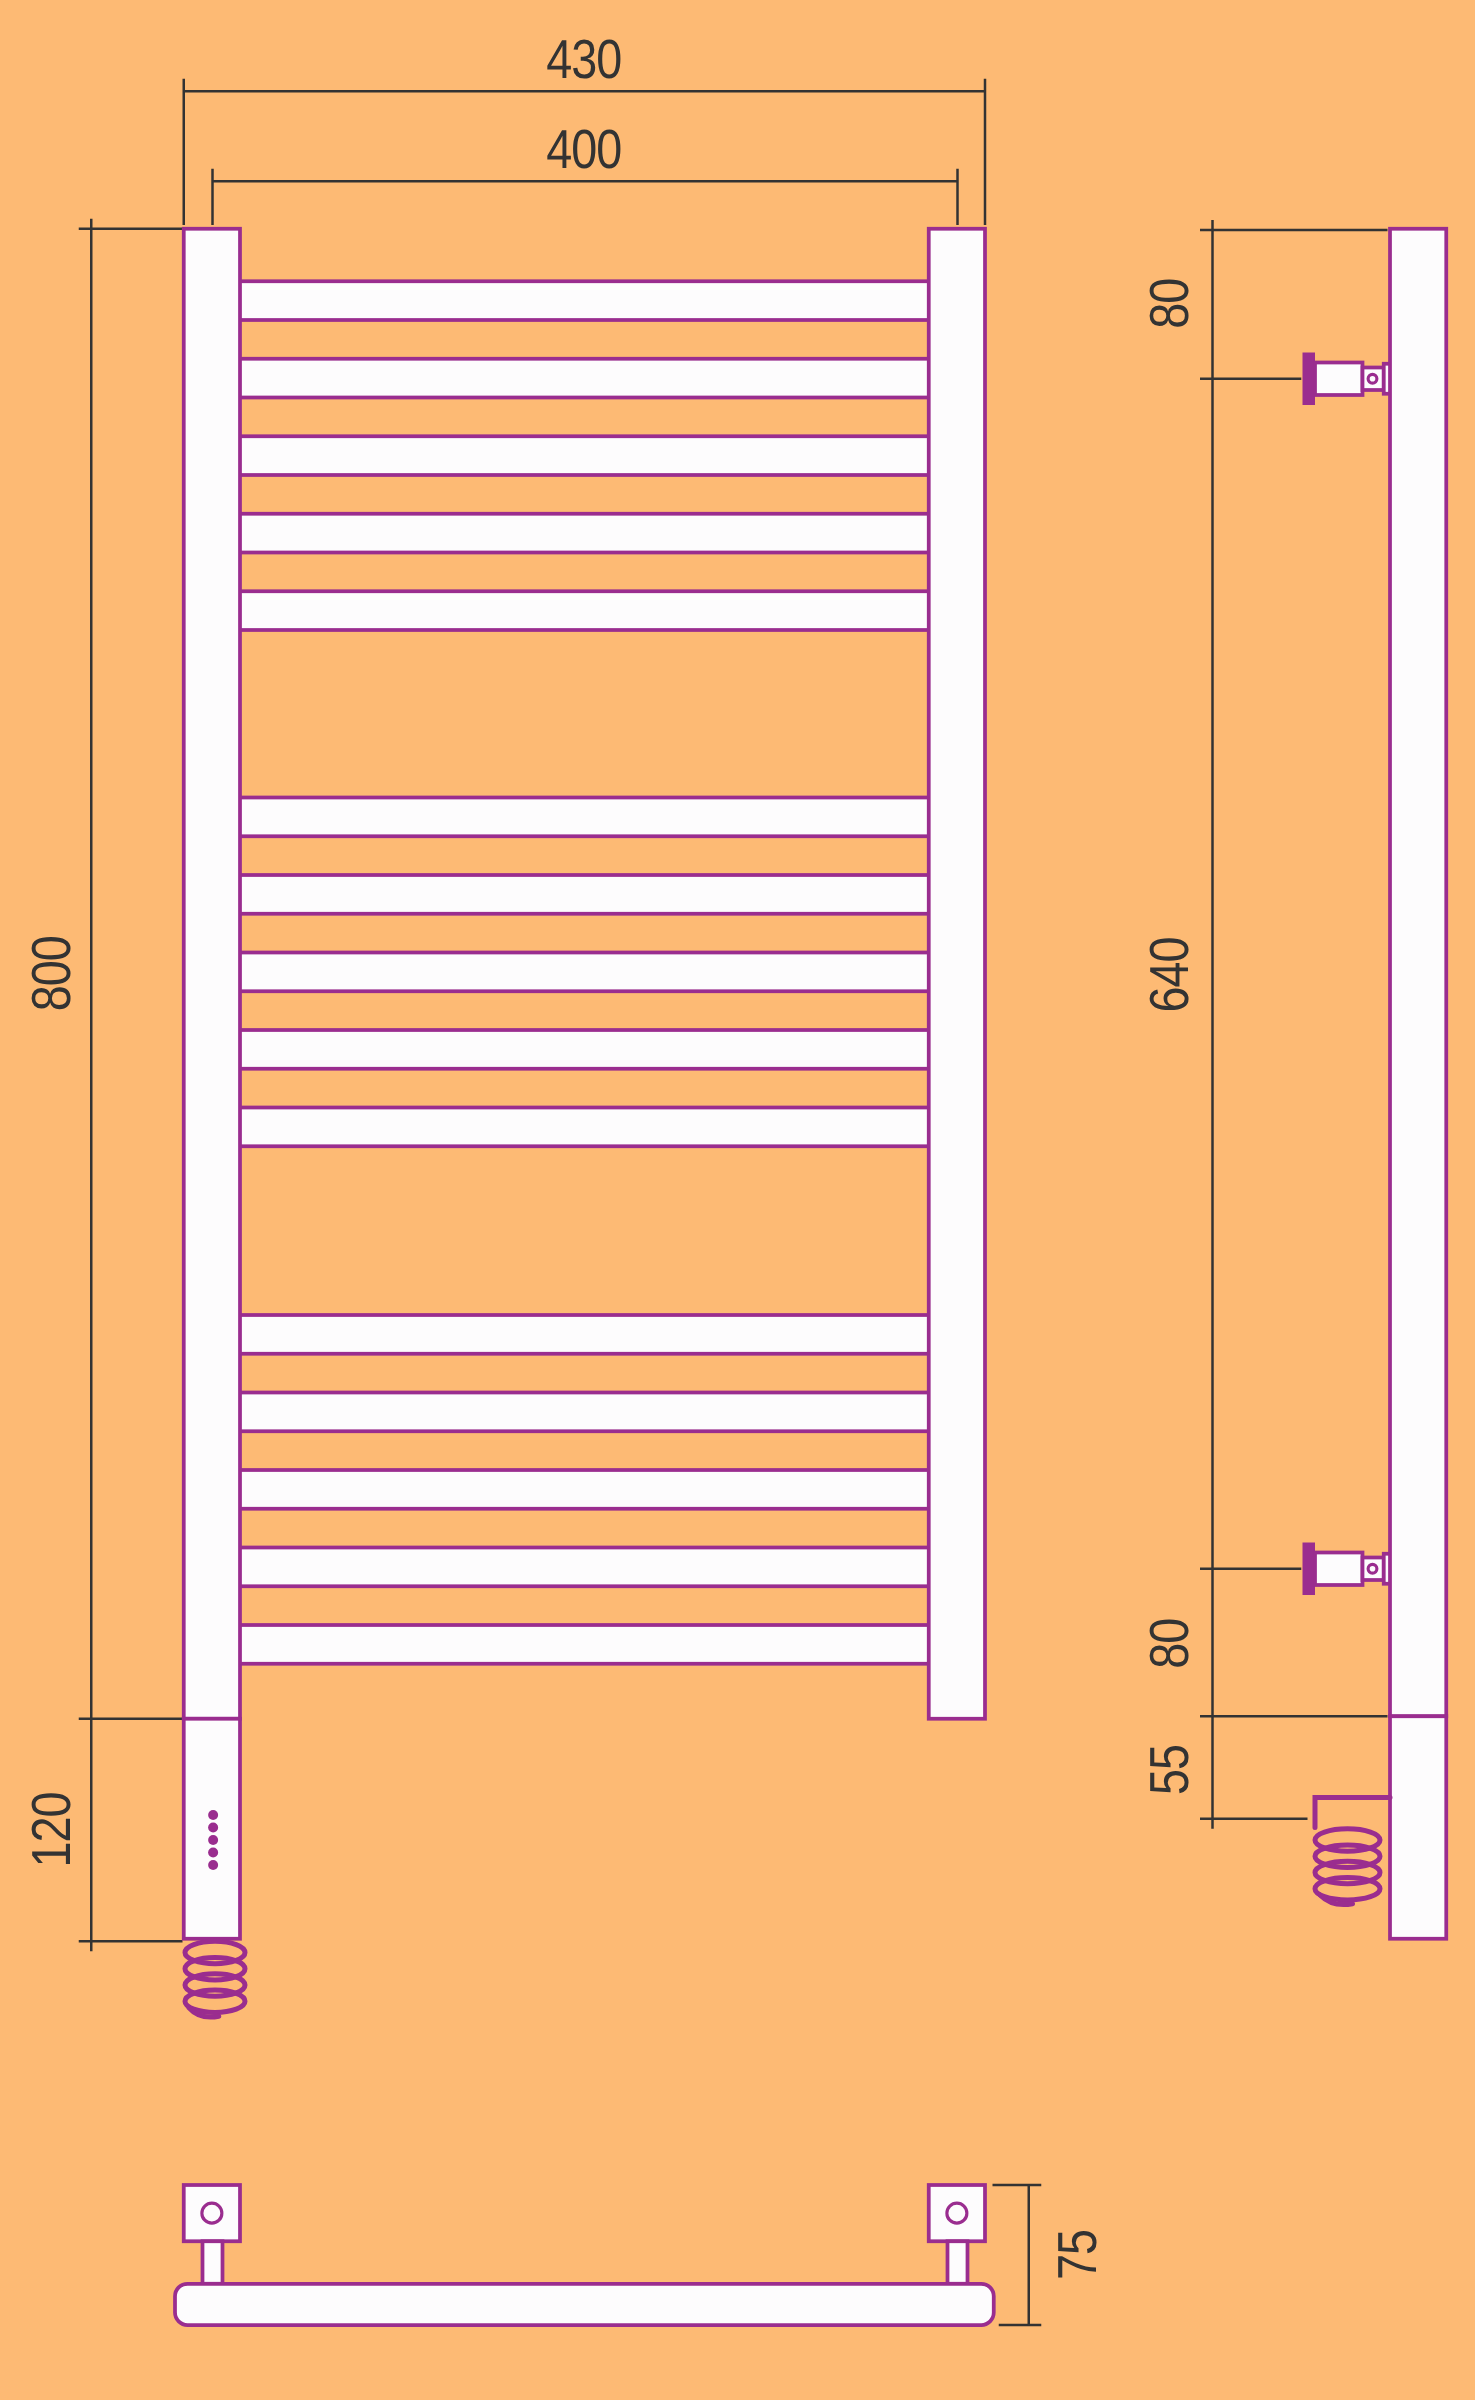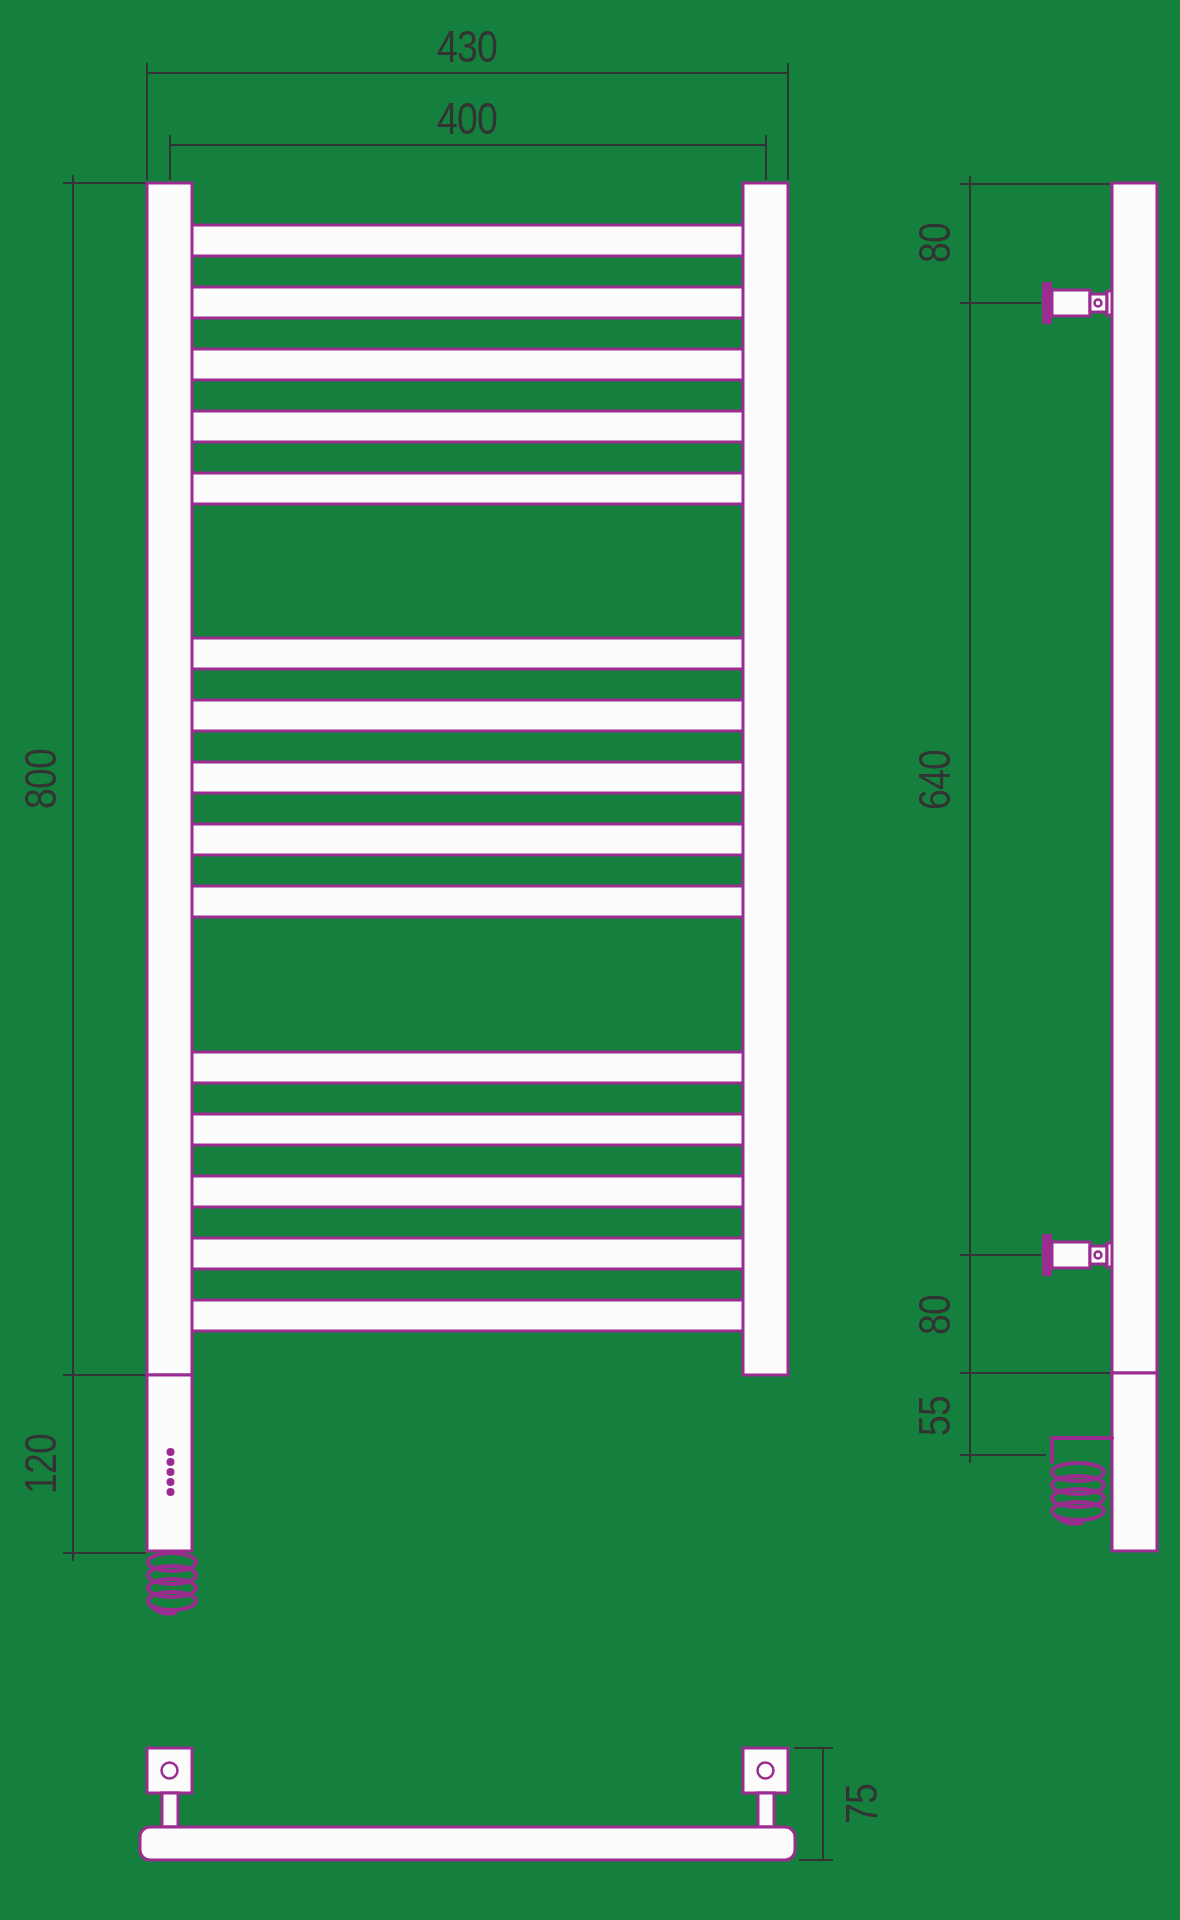--- a/index.html
+++ b/index.html
@@ -1,21 +1,21 @@
 <!DOCTYPE html>
 <html style="--accent: #9a2d8f; --line: #333333; --fill: #fdfcfd;"><head>
 <meta charset="utf-8">
 <style>
   html,body{margin:0;padding:0;background:#ffffff;}
   :root{
     --accent:#9a2d8f;
     --line:#333333;
     --fill:#fdfcfd;
   }
-  .canvas-wrap{width:1180px;height:1920px;background:#15803d;position:relative;}
+  .canvas-wrap{width:1180px;height:1920px;background:#fdba74;position:relative;}
   .tube{fill:var(--fill);stroke:var(--accent);stroke-width:3;}
   .tube-thin{fill:var(--fill);stroke:var(--accent);stroke-width:3;}
   .solid{fill:var(--accent);stroke:none;}
   .dim{stroke:var(--line);stroke-width:2;fill:none;stroke-linecap:butt;}
   .coil{fill:none;stroke:var(--accent);stroke-width:4;stroke-linecap:round;}
   .detail{fill:none;stroke:var(--accent);stroke-width:2.5;}
   .dimtext{fill:var(--line);font-family:"Liberation Sans",sans-serif;font-size:44px;letter-spacing:-1px;}
 </style>
 </head>
 <body>

